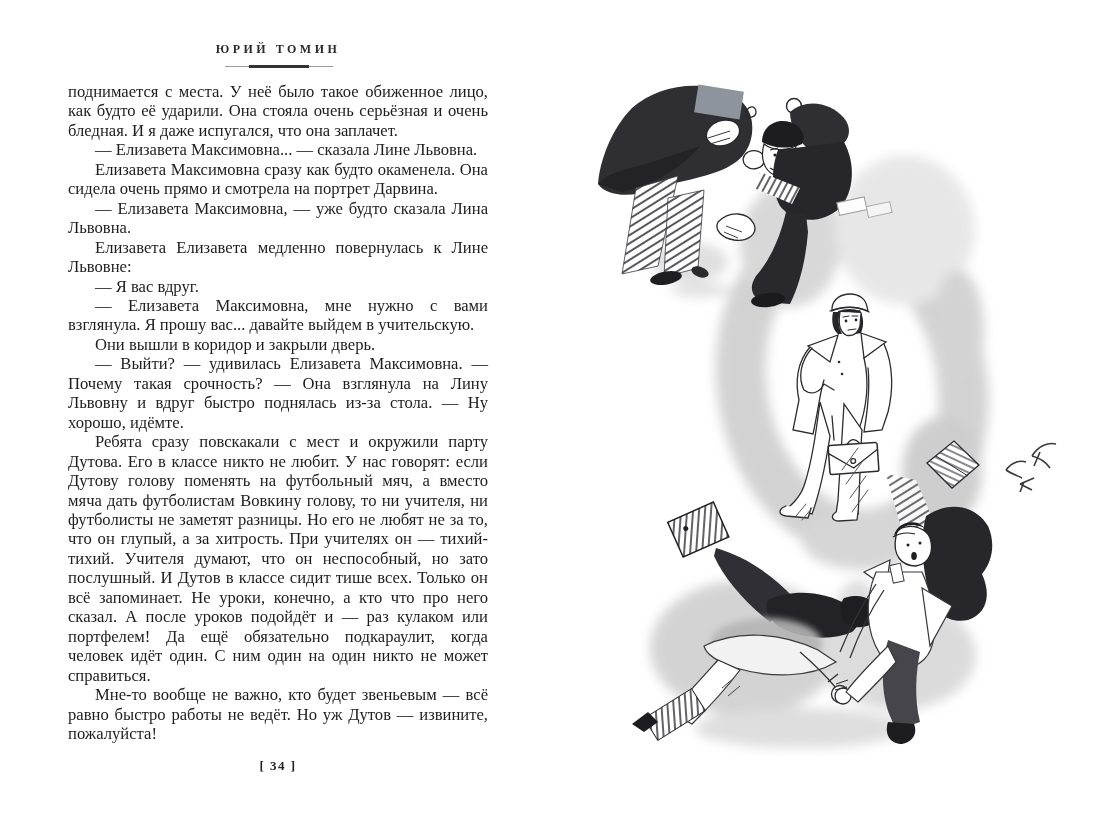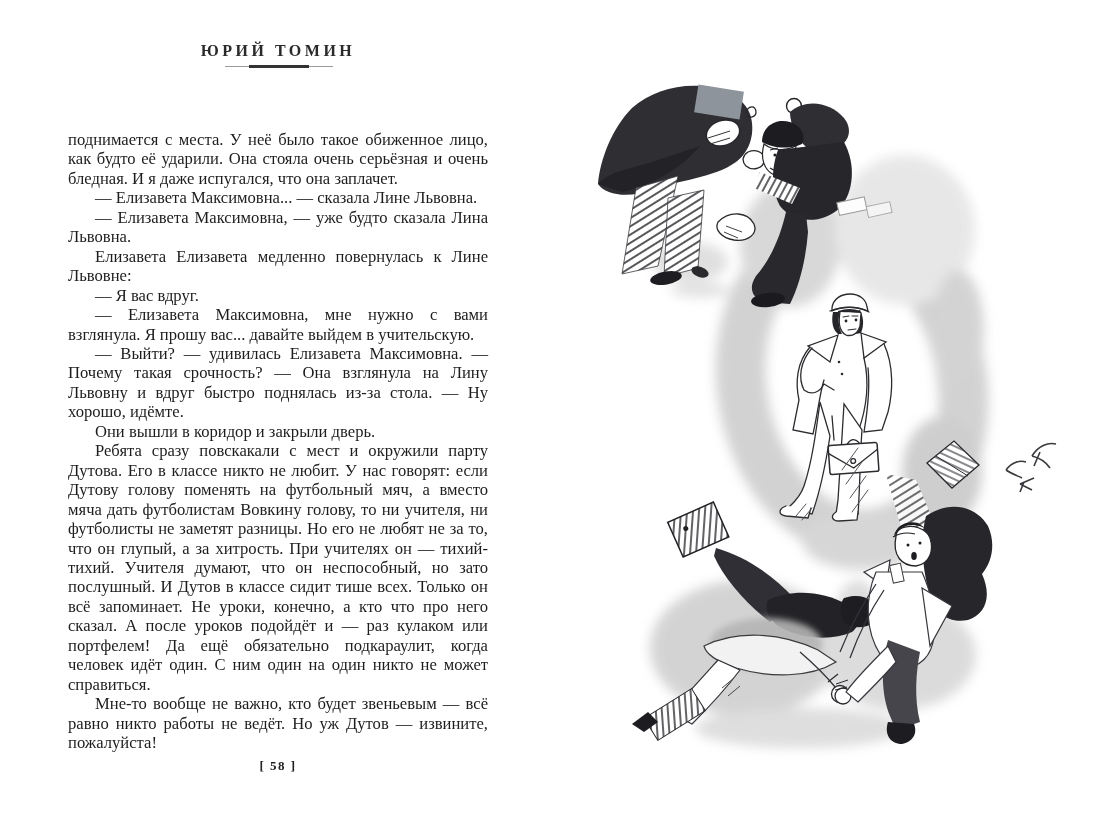--- a/index.html
+++ b/index.html
@@ -2,60 +2,61 @@
 <html lang="ru"><head>
 <meta charset="utf-8">
 <style>
   html,body{margin:0;padding:0;background:#ffffff;}
   .page{
     position:relative;width:1100px;height:825px;background:#ffffff;
     font-family:"Liberation Serif","DejaVu Serif",serif;color:#1d1d1d;overflow:hidden;
   }
   .running-head{
     position:absolute;left:68px;top:42px;width:420px;text-align:center;
-    font-size:16px;font-weight:bold;letter-spacing:3.5px;color:#2a2a2a;white-space:nowrap;
+    font-size:12px;font-weight:bold;letter-spacing:3.5px;color:#2a2a2a;white-space:nowrap;
   }
   .head-rule{position:absolute;left:225px;top:66px;width:108px;height:1px;background:#9a9a9a;}
   .head-rule-center{position:absolute;left:24px;top:-1px;width:60px;height:2.5px;background:#333333;}
   .text-col{
     position:absolute;left:68px;top:82px;width:420px;
     font-size:16.6px;line-height:19.45px;text-align:justify;color:#1d1d1d;
   }
   .text-col p{margin:0;text-indent:27px;}
-  .text-col p.no-indent{text-indent:0;margin-top:48px;}
+  .text-col p.no-indent{text-indent:0;}
   .page-num{
     position:absolute;left:68px;top:758px;width:420px;text-align:center;
     font-size:13px;font-weight:600;letter-spacing:1.5px;color:#222;
   }
   .illustration{position:absolute;left:555px;top:55px;width:550px;height:730px;}
 </style>
 </head>
 <body>
 
 <div class="page">
 
   <div class="running-head">ЮРИЙ ТОМИН</div>
   <div class="head-rule">
     <div class="head-rule-center"></div>
   </div>
 
   <div class="text-col">
     <p class="no-indent">поднимается с места. У неё было такое обиженное лицо, как будто её ударили. Она стояла очень серьёзная и очень бледная. И я даже испугался, что она заплачет.</p>
     <p>—  Елизавета Максимовна... — сказала Лине Львовна.</p>
+    <p>Елизавета Максимовна сразу как будто окаменела. Она сидела очень прямо и смотрела на портрет Дарвина.</p>
     <p>—  Елизавета Максимовна, — уже будто сказала Лина Львовна.</p>
     <p>Елизавета Елизавета медленно повернулась к Лине Львовне:</p>
     <p>—  Я вас вдруг.</p>
     <p>—  Елизавета Максимовна, мне нужно с вами взглянула. Я прошу вас... давайте выйдем в учительскую.</p>
+    <p>Они вышли в коридор и закрыли дверь.</p>
     <p>—  Выйти? — удивилась Елизавета Максимовна. — Почему такая срочность? — Она взглянула на Лину Львовну и вдруг быстро поднялась из-за стола. — Ну хорошо, идёмте.</p>
-    <p>Они вышли в коридор и закрыли дверь.</p>
     <p>Ребята сразу повскакали с мест и окружили парту Дутова. Его в классе никто не любит. У нас говорят: если Дутову голову поменять на футбольный мяч, а вместо мяча дать футболистам Вовкину голову, то ни учителя, ни футболисты не заметят разницы. Но его не любят не за то, что он глупый, а за хитрость. При учителях он — тихий-тихий. Учителя думают, что он неспособный, но зато послушный. И Дутов в классе сидит тише всех. Только он всё запоминает. Не уроки, конечно, а кто что про него сказал. А после уроков подойдёт и — раз кулаком или портфелем! Да ещё обязательно подкараулит, когда человек идёт один. С ним один на один никто не может справиться.</p>
-    <p>Мне-то вообще не важно, кто будет звеньевым — всё равно никто работы не ведёт. Но уж Дутов — извините, пожалуйста!</p>
+    <p>Мне-то вообще не важно, кто будет звеньевым — всё равно быстро работы не ведёт. Но уж Дутов — извините, пожалуйста!</p>
   </div>
 
-  <div class="page-num">[ 58 ]</div>
+  <div class="page-num">[ 34 ]</div>
 
   <svg class="illustration" viewBox="555 55 550 730" xmlns="http://www.w3.org/2000/svg">
     <defs>
       <filter id="blur6" x="-30%" y="-30%" width="160%" height="160%">
           <feGaussianBlur stdDeviation="6"></feGaussianBlur>
         </filter>
       <filter id="blur3" x="-30%" y="-30%" width="160%" height="160%">
           <feGaussianBlur stdDeviation="3"></feGaussianBlur>
         </filter>
       <pattern id="hatchA" patternUnits="userSpaceOnUse" width="7" height="7" patternTransform="rotate(58)">

